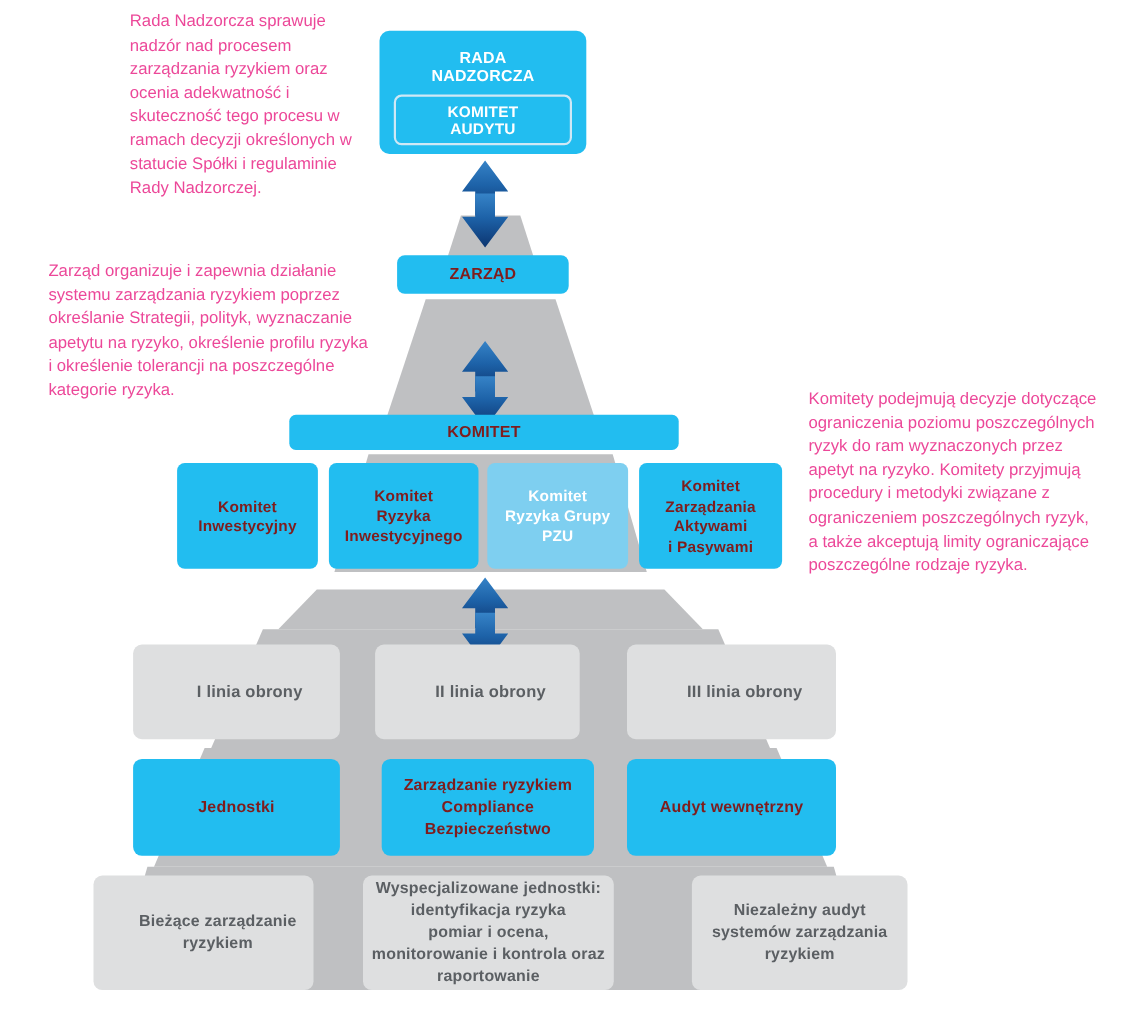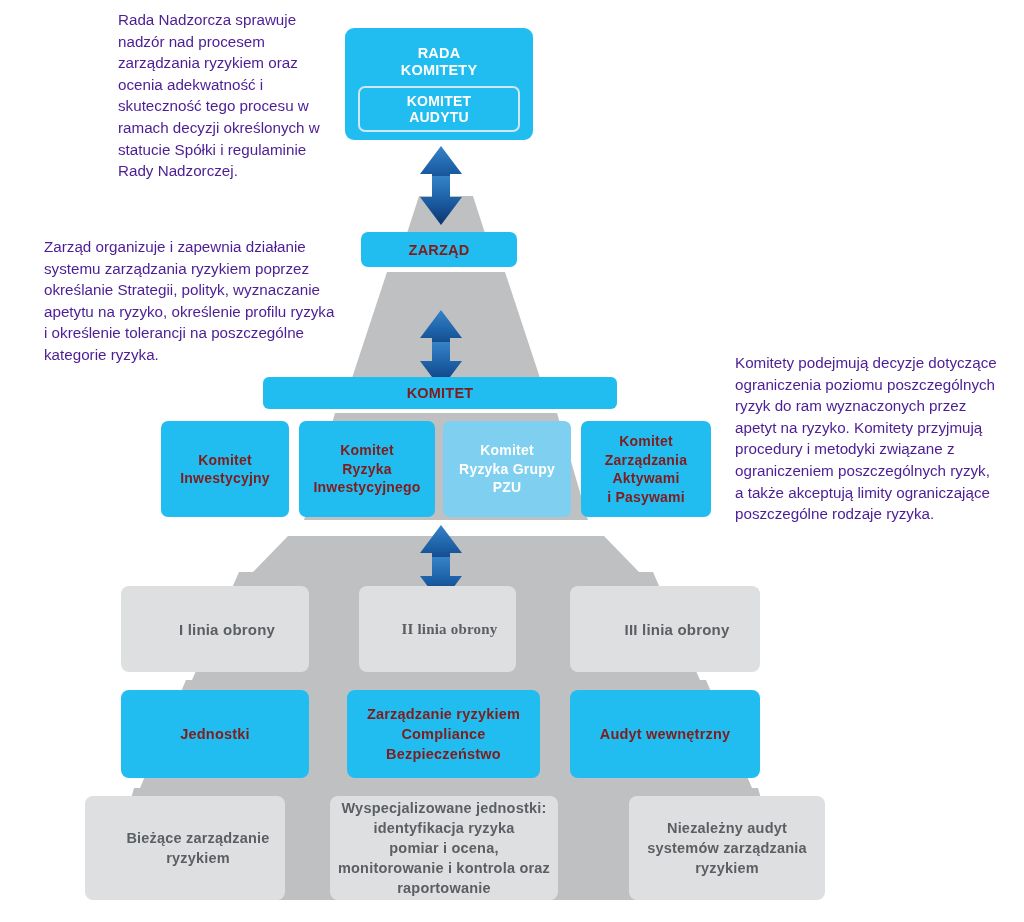--- a/index.html
+++ b/index.html
@@ -7,21 +7,21 @@
     width:1024px;height:922px;position:relative;overflow:hidden;
     font-family:"Liberation Sans","DejaVu Sans",sans-serif;
   }
   #stage{position:absolute;left:0;top:0;width:1024px;height:922px;}
 
   
   #pyramid{position:absolute;left:0;top:0;width:1024px;height:922px;}
 
   
   .para{
-    position:absolute;color:#4c1d95;font-size:15.2px;line-height:21.6px;
+    position:absolute;color:#ec4899;font-size:15.2px;line-height:21.6px;
     font-family:"Liberation Sans","DejaVu Sans",sans-serif;
   }
   #para-rada{left:118px;top:9px;width:225px;}
   #para-zarzad{left:44px;top:236px;width:292px;}
   #para-komitety{left:735px;top:352px;width:265px;}
 
   
   .node{
     position:absolute;box-sizing:border-box;display:flex;
     align-items:center;justify-content:center;text-align:center;
@@ -57,21 +57,21 @@
     top:421px;height:96px;border-radius:7px;font-size:14px;line-height:18.5px;
   }
   #committee-0{left:161px;width:128px;}
   #committee-1{left:299px;width:136px;}
   #committee-2{left:443px;width:128px;}
   #committee-3{left:581px;width:130px;}
 
   
   .defence{top:586px;height:86px;border-radius:8px;font-size:15px;padding-left:24px;}
   #defence-0{left:121px;width:188px;}
-  #defence-1{left:359px;width:157px;font-family:Liberation Serif, serif;}
+  #defence-1{left:341px;width:186px;}
   #defence-2{left:570px;width:190px;}
 
   
   .func{top:690px;height:88px;border-radius:8px;font-size:14.5px;line-height:20px;}
   #func-0{left:121px;width:188px;}
   #func-1{left:347px;width:193px;}
   #func-2{left:570px;width:190px;}
 
   
   .bottomrow{top:796px;height:104px;border-radius:8px;font-size:14.5px;line-height:20px;}
@@ -132,21 +132,21 @@
   </svg>
 
   <div class="para" id="para-rada">Rada Nadzorcza sprawuje nadzór nad procesem zarządzania ryzykiem oraz ocenia adekwatność i skuteczność tego procesu w ramach decyzji określonych w statucie Spółki i regulaminie Rady Nadzorczej.</div>
 
   <div class="para" id="para-zarzad">Zarząd organizuje i zapewnia działanie systemu zarządzania ryzykiem poprzez określanie Strategii, polityk, wyznaczanie apetytu na ryzyko, określenie profilu ryzyka i określenie tolerancji na poszczególne kategorie ryzyka.</div>
 
   <div class="para" id="para-komitety">Komitety podejmują decyzje dotyczące ograniczenia poziomu poszczególnych ryzyk do ram wyznaczonych przez apetyt na ryzyko. Komitety przyjmują procedury i metodyki związane z ograniczeniem poszczególnych ryzyk, a także akceptują limity ograniczające poszczególne rodzaje ryzyka.</div>
 
   <div class="node" id="box-rada">
     <div class="multiline" id="label-rada">RADA
-KOMITETY</div>
+NADZORCZA</div>
     <div class="multiline" id="box-komitet-audytu">KOMITET
 AUDYTU</div>
   </div>
 
   <div class="node cyan" id="box-zarzad">
     <span>ZARZĄD</span>
   </div>
 
   <div class="node cyan" id="box-komitety">
     <span>KOMITET</span>

